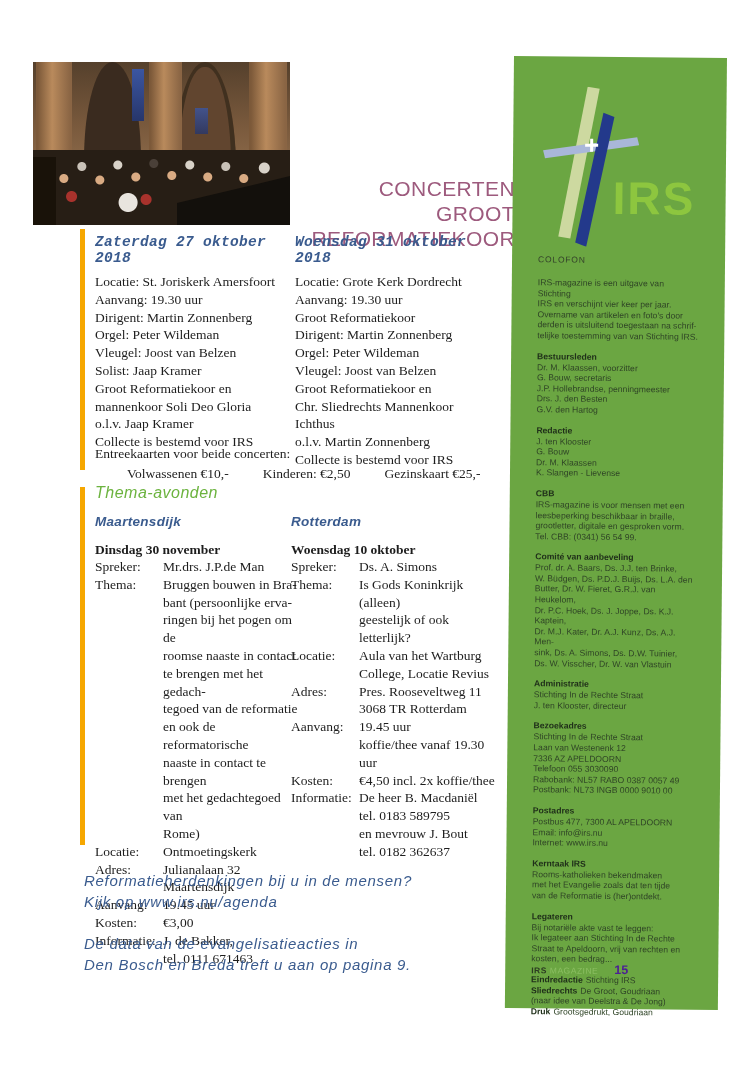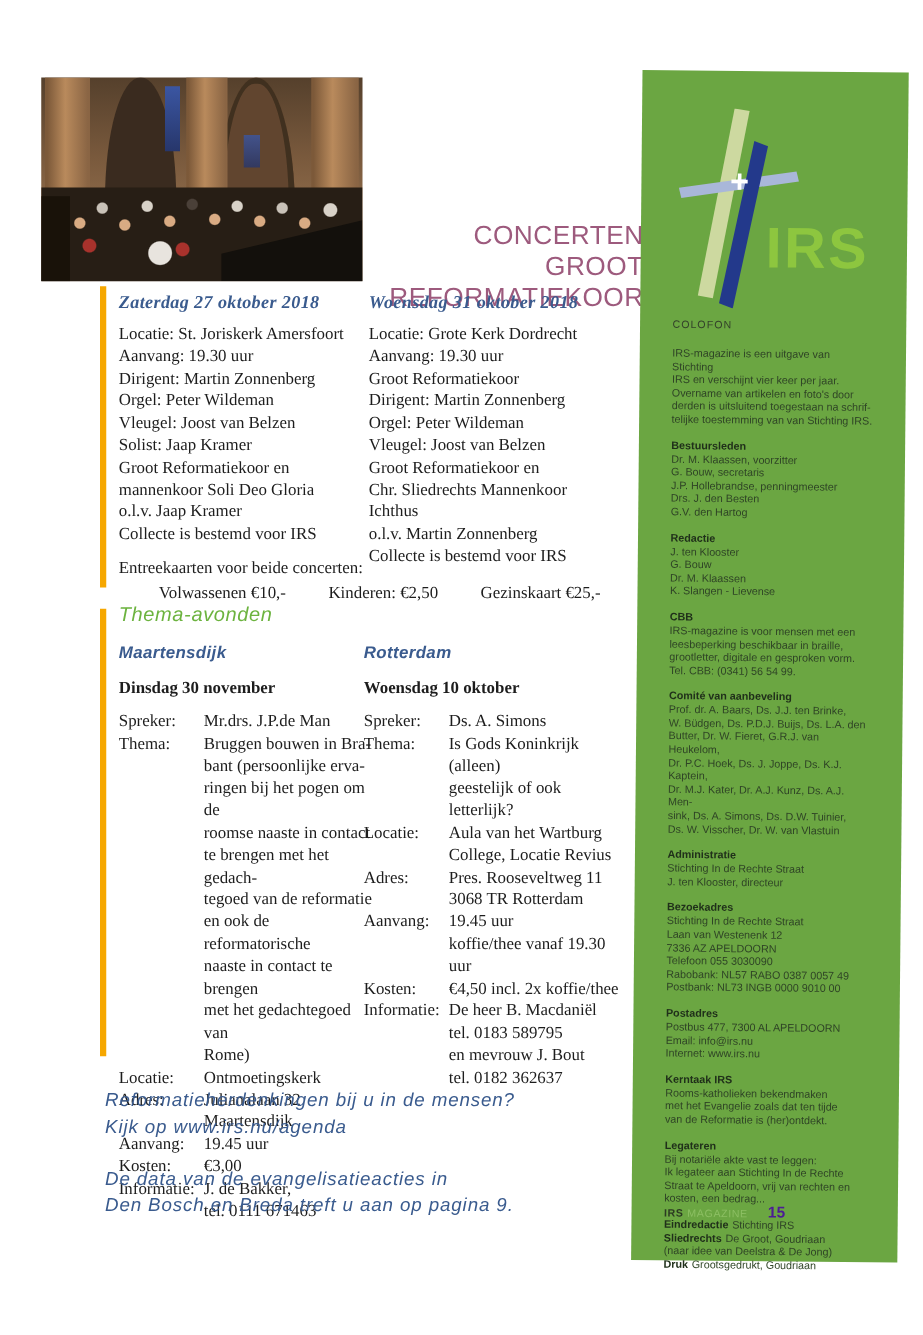--- a/index.html
+++ b/index.html
@@ -47,38 +47,38 @@
   .bar{position:absolute;left:80px;width:5px;background:#f6a700;}
   .bar.b1{top:229px;height:241px;}
   .bar.b2{top:487px;height:358px;}
 
   
   .main-title{position:absolute;left:295px;top:176px;width:220px;
     font-family:"Liberation Sans",sans-serif;font-size:21px;line-height:25px;
     color:#9d5a7d;letter-spacing:.4px;white-space:pre-line;text-align:right;}
   .concerts{position:absolute;left:95px;top:234px;display:flex;}
   .concert-col{width:200px;}
-  .concert-date{font-family:Liberation Serif, serif;font-style:italic;font-weight:700;
+  .concert-date{font-family:Liberation Mono, monospace;font-style:italic;font-weight:700;
     font-size:14.5px;color:#3a5b8e;letter-spacing:.3px;}
   .concert-details{margin-top:7px;font-size:13.5px;line-height:17.8px;white-space:pre-line;color:#1d1d1d;}
 
   .tickets{position:absolute;left:95px;top:444px;font-size:13.5px;line-height:20px;}
   .ticket-items{display:flex;margin-left:32px;}
   .ticket-item{margin-right:34px;}
 
   .thema-heading{position:absolute;left:95px;top:484px;
     font-family:"Liberation Sans",sans-serif;font-style:italic;font-size:16px;
     color:#6cb33f;letter-spacing:.5px;}
   .event{position:absolute;top:514px;}
   .event.e0{left:95px;width:208px;}
   .event.e1{left:291px;width:212px;}
   .event-city{font-family:"Liberation Sans",sans-serif;font-style:italic;font-weight:700;
     font-size:13.5px;color:#3a5b8e;letter-spacing:.3px;}
   .event-date{margin-top:13px;font-weight:700;font-size:13.5px;}
-  .rows{margin-top:10px;}
+  .rows{margin-top:0;}
   .row{display:flex;font-size:13.5px;line-height:17.8px;}
   .lbl{width:68px;flex:0 0 68px;}
   .val{flex:1;white-space:pre-line;}
 
   .notes{position:absolute;left:84px;top:870px;}
   .note{font-family:"Liberation Sans",sans-serif;font-style:italic;font-size:15px;
     color:#3a5b8e;line-height:21px;letter-spacing:.7px;white-space:pre-line;margin-bottom:21px;}
 
   
   .sidebar{position:absolute;left:514px;top:56px;width:213px;height:952px;background:#6ba642;

